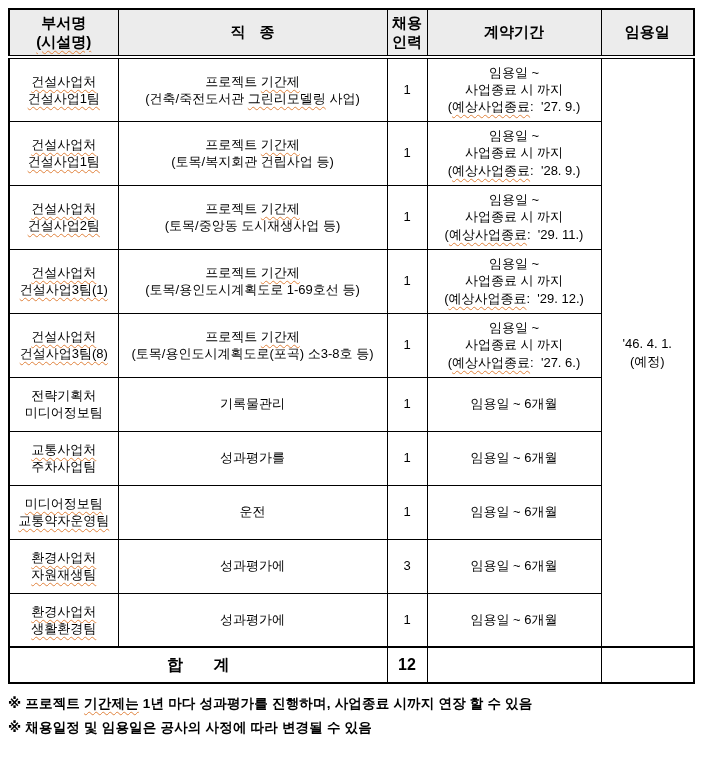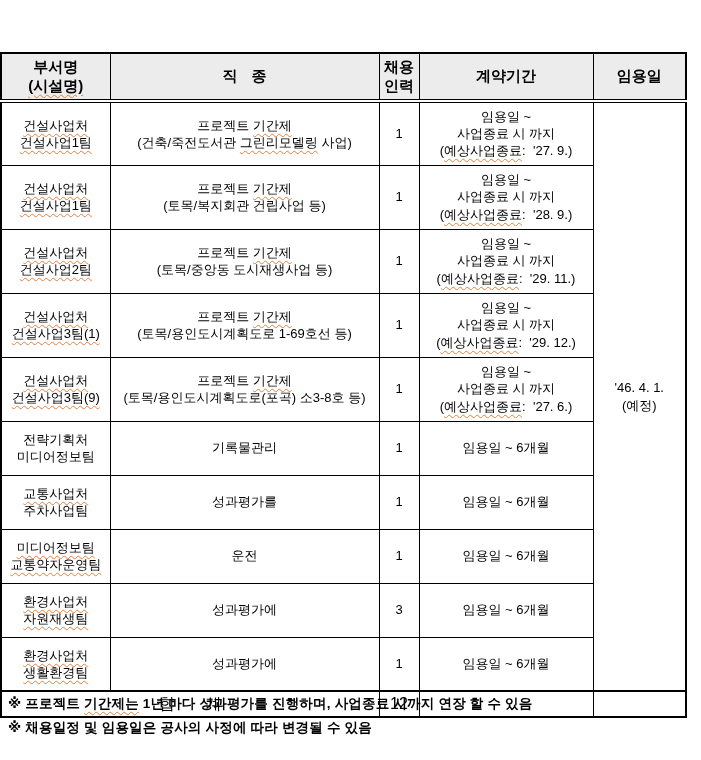--- a/index.html
+++ b/index.html
@@ -1,45 +1,44 @@
 <!DOCTYPE html>
 <html><head>
 <meta charset="utf-8">
 <style>
   * { margin: 0; padding: 0; box-sizing: border-box; }
   html, body { width: 701px; height: 760px; background: #ffffff; }
   body { font-family: "Liberation Sans", "DejaVu Sans", sans-serif; color: #000; }
   .page { position: relative; width: 701px; height: 760px; background: #fff; }
 
   table.recruit {
-    position: absolute; left: 0; top: 8px; width: 685px;
+    position: absolute; left: 8px; top: 8px; width: 685px;
     border-collapse: collapse; table-layout: fixed;
     border: 2px solid #000;
-    margin-top: 44px;
   }
   table.recruit th, table.recruit td {
     border: 1px solid #000;
     text-align: center; vertical-align: middle;
     white-space: pre-wrap;
     font-size: 13px; line-height: 1.32;
     padding: 1px 2px;
     overflow: hidden;
   }
   table.recruit thead th {
     background: #ececec;
     font-weight: bold; font-size: 15px; line-height: 1.25;
     height: 48px;
     border-bottom: 4px double #000;
   }
   th.job-h { word-spacing: 10px; }
   tr.r64 td { height: 64px; }
   tr.r54 td { height: 54px; }
   tr.total-row td {
-    height: 26px; border-top: 2px solid #000;
-    font-weight: normal; font-size: 16px;
+    height: 36px; border-top: 2px solid #000;
+    font-weight: bold; font-size: 16px;
   }
   td.total-label { word-spacing: 26px; }
   td.date-merged { font-size: 13px; }
 
   .sq {
     text-decoration-line: underline;
     text-decoration-style: wavy;
     text-decoration-color: #e0823c;
     text-decoration-thickness: 1px;
     text-underline-offset: 3px;
@@ -113,21 +112,21 @@
 <span class="sq">건설사업3팀(1)</span></td>
         <td>프로젝트 <span class="sq">기간제</span>
 (토목/용인도시계획도로 1-69호선 등)</td>
         <td>1</td>
         <td>임용일 ~
 사업종료 시 까지
 (<span class="sq">예상사업종료</span>:  '29. 12.)</td>
       </tr>
       <tr class="r64">
         <td><span class="sq">건설사업처</span>
-<span class="sq">건설사업3팀(9)</span></td>
+<span class="sq">건설사업3팀(8)</span></td>
         <td>프로젝트 <span class="sq">기간제</span>
 (토목/용인도시계획도로(포곡) 소3-8호 등)</td>
         <td>1</td>
         <td>임용일 ~
 사업종료 시 까지
 (<span class="sq">예상사업종료</span>:  '27. 6.)</td>
       </tr>
       <tr class="r54">
         <td>전략기획처
 미디어정보팀</td>

